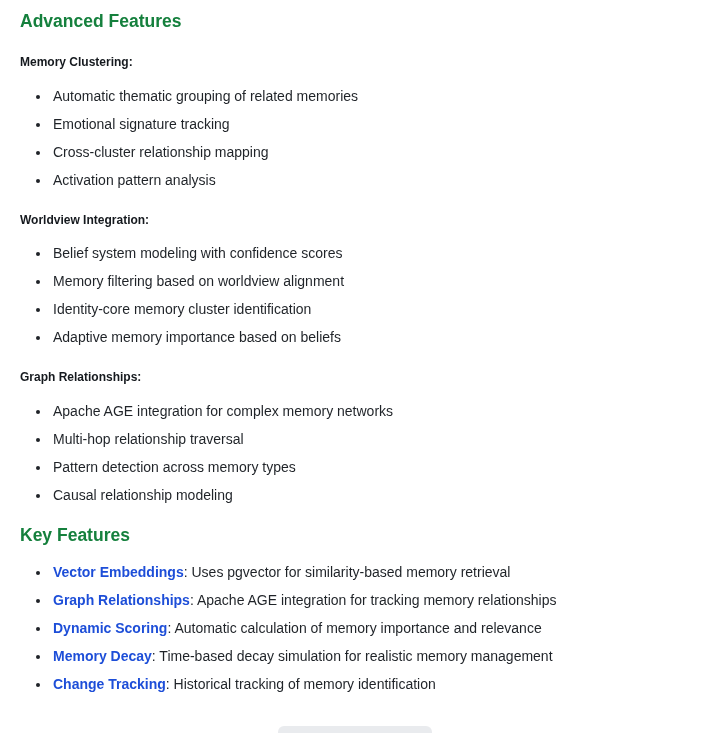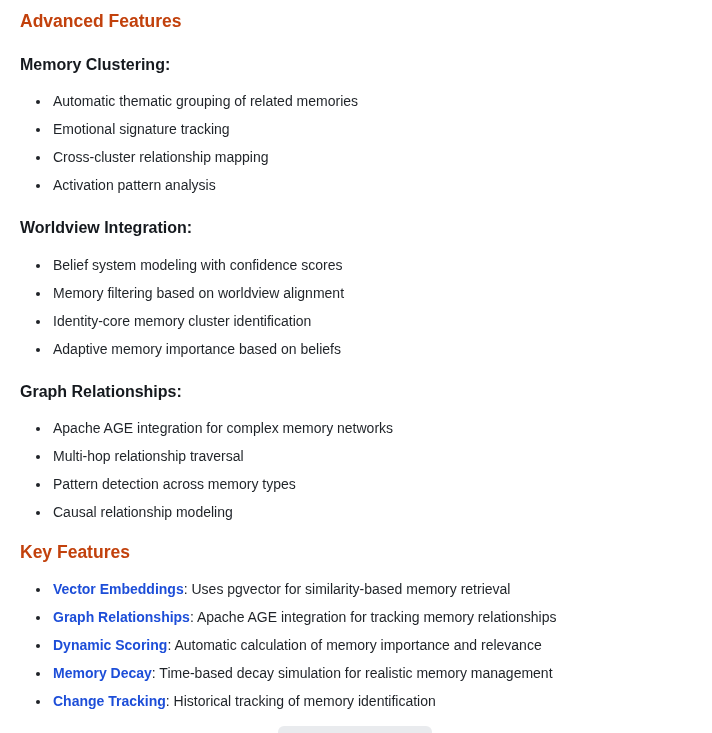--- a/index.html
+++ b/index.html
@@ -15,29 +15,29 @@
   }
   .doc {
     position: relative;
     width: 712px;
     height: 733px;
     padding: 10px 20px 0 20px;
   }
   h2.section-heading {
     font-size: 17.5px;
     font-weight: 700;
-    color: #c2410c;
+    color: #15803d;
     margin: 0;
     line-height: 1.3;
   }
   h2.section-heading.second {
     margin-top: 18px;
   }
   p.group-label {
-    font-size: 16px;
+    font-size: 12px;
     margin: 21px 0 0 0;
     line-height: 1.4;
   }
   p.group-label strong { font-weight: 700; color: #15191e; }
   ul.bullet-list {
     margin: 15px 0 0 0;
     padding: 0 0 0 31px;
     font-size: 14px;
     list-style: disc outside;
   }

